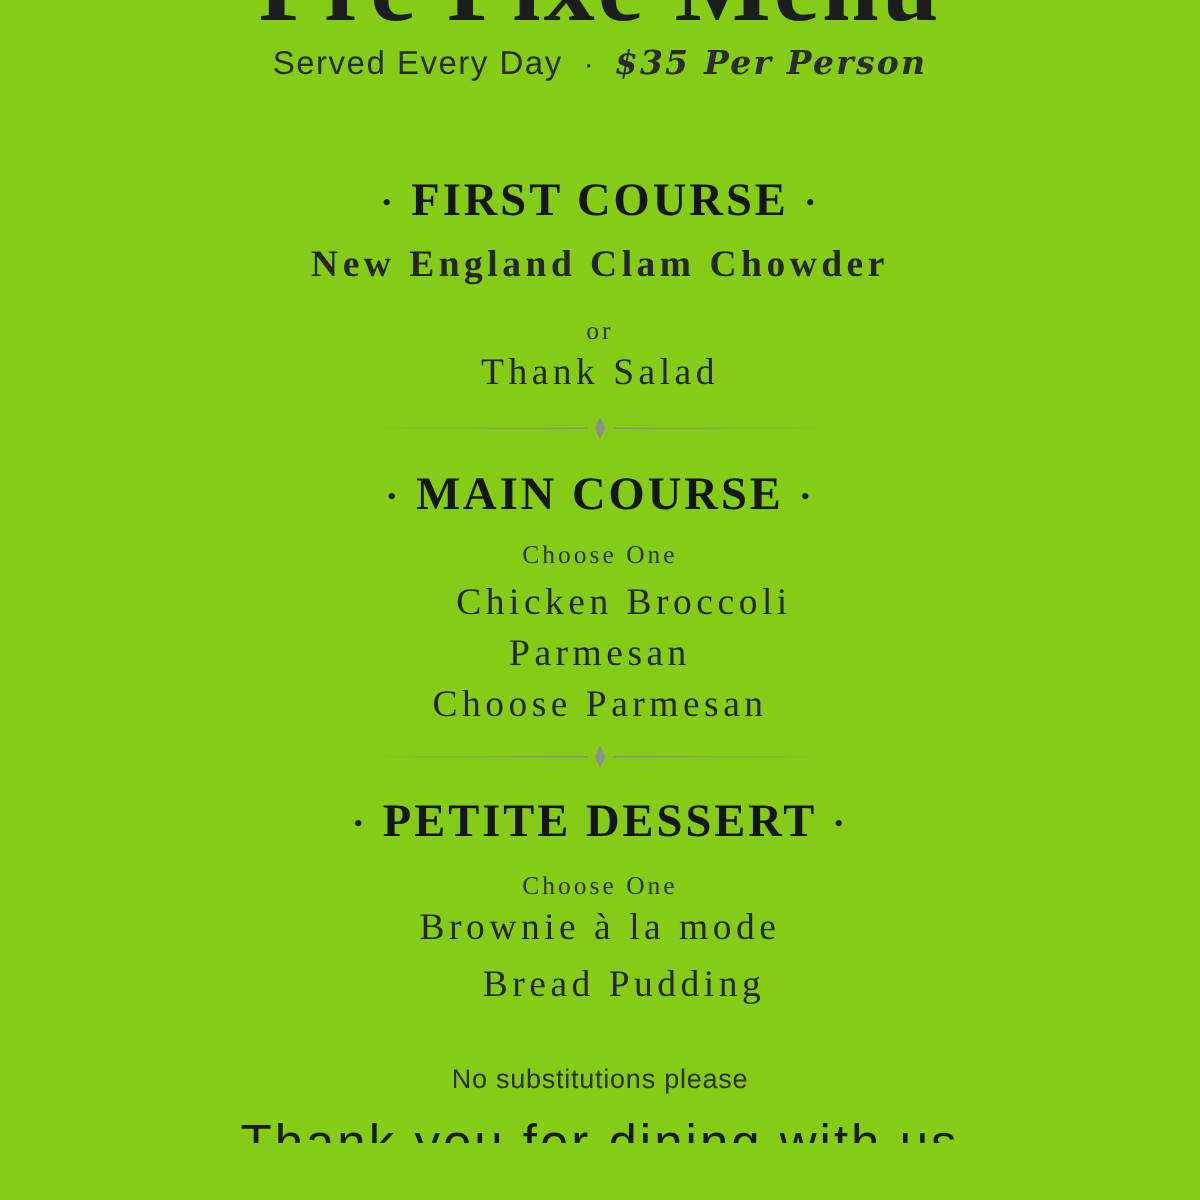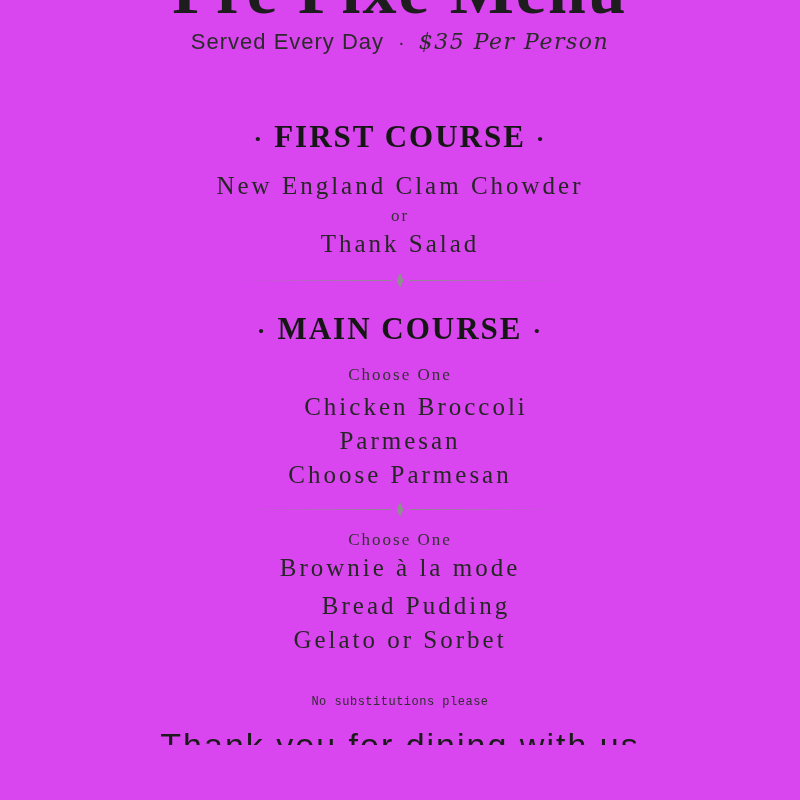--- a/index.html
+++ b/index.html
@@ -1,21 +1,21 @@
 <!DOCTYPE html>
 <html><head>
 <meta charset="utf-8">
 <style>
   html, body { margin: 0; padding: 0; background: #ffffff; }
   .canvas {
     position: relative;
     width: 800px;
     height: 800px;
     margin: 0 auto;
-    background: #d946ef;
+    background: #84cc16;
     overflow: hidden;
     font-family: "Liberation Serif", serif;
     color: #1d1d1d;
     text-align: center;
   }
 
   
   .title-clip {
     height: 14px;
     overflow: hidden;
@@ -43,29 +43,29 @@
   }
   .subtitle .sans {
     font-family: "Liberation Sans", sans-serif;
     letter-spacing: 1px;
     font-weight: 400;
   }
   .subtitle .sep { font-family: "Liberation Sans", sans-serif; font-size: 20px; }
   .subtitle .price {
     font-family: "DejaVu Serif", serif;
     font-style: italic;
-    font-weight: 400;
+    font-weight: 700;
     letter-spacing: 1.5px;
   }
 
   
   .section-header {
     font-size: 31px;
     font-weight: 700;
-    line-height: 48px;
+    line-height: 38px;
     letter-spacing: 2px;
     color: #161616;
     white-space: nowrap;
   }
   .section-header .hdot {
     font-weight: 700;
     font-size: 26px;
     padding: 0 10px;
     color: #1d1d1d;
   }
@@ -80,23 +80,23 @@
     letter-spacing: 3px;
     color: #262626;
     white-space: nowrap;
   }
   .small-note {
     font-size: 17px;
     line-height: 22px;
     letter-spacing: 2px;
     color: #333333;
   }
-  .mt2 { margin-top: 2px; }
+  .mt2 { margin-top: 16px; }
   .mt4 { margin-top: 4px; padding-left: 32px; }
-  .mt6 { margin-top: 6px; }
+  .mt6 { margin-top: 6px; font-weight: bold; }
   .mt9 { margin-top: 9px; }
   .mt12 { margin-top: 12px; }
 
   
   .divider {
     display: flex;
     align-items: center;
     justify-content: center;
     height: 15px;
   }
@@ -108,22 +108,22 @@
   .divider .diamond {
     width: 7px;
     height: 15px;
     margin: 0 5px;
     background: #8f8f8f;
     clip-path: polygon(50% 0, 100% 50%, 50% 100%, 0 50%);
   }
 
   
   .footer-note {
-    font-family: Liberation Mono, monospace;
-    font-size: 12px;
+    font-family: Liberation Sans, sans-serif;
+    font-size: 18px;
     line-height: 25px;
     letter-spacing: 0.5px;
     color: #2e2e2e;
   }
   .fn-1 { margin-top: 33px; }
 
   
   .bottom-clip {
     margin-top: 8px;
     height: 22px;
@@ -173,24 +173,26 @@
   <div class="item mt4">Chicken Broccoli</div>
   <div class="item">Parmesan</div>
   <div class="item">Choose Parmesan</div>
 
   <div class="divider div-2">
     <span class="line left"></span>
     <span class="diamond"></span>
     <span class="line right"></span>
   </div>
 
+  <div class="section-header sh-3">
+    <span class="hdot">·</span><span>PETITE DESSERT</span><span class="hdot">·</span>
+  </div>
   <div class="small-note mt12">Choose One</div>
   <div class="item">Brownie à la mode</div>
   <div class="item mt4">Bread Pudding</div>
-  <div class="item">Gelato or Sorbet</div>
 
   <div class="footer-note fn-1">No substitutions please</div>
 
   <div class="bottom-clip">
     <div class="clipped-text">Thank you for dining with us</div>
   </div>
 
 </div>
 
 </body></html>

